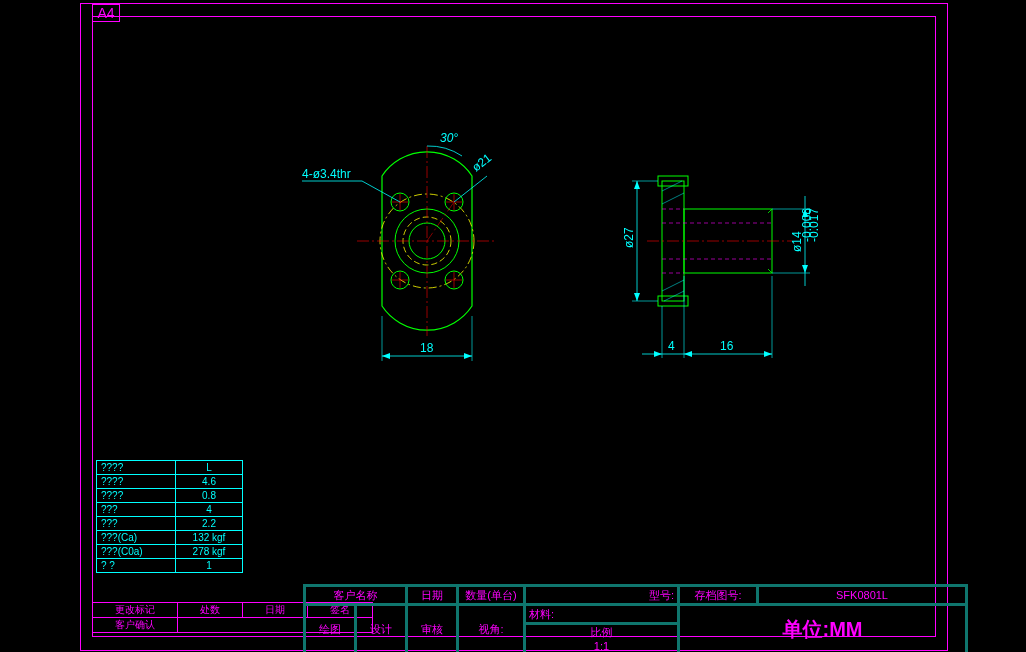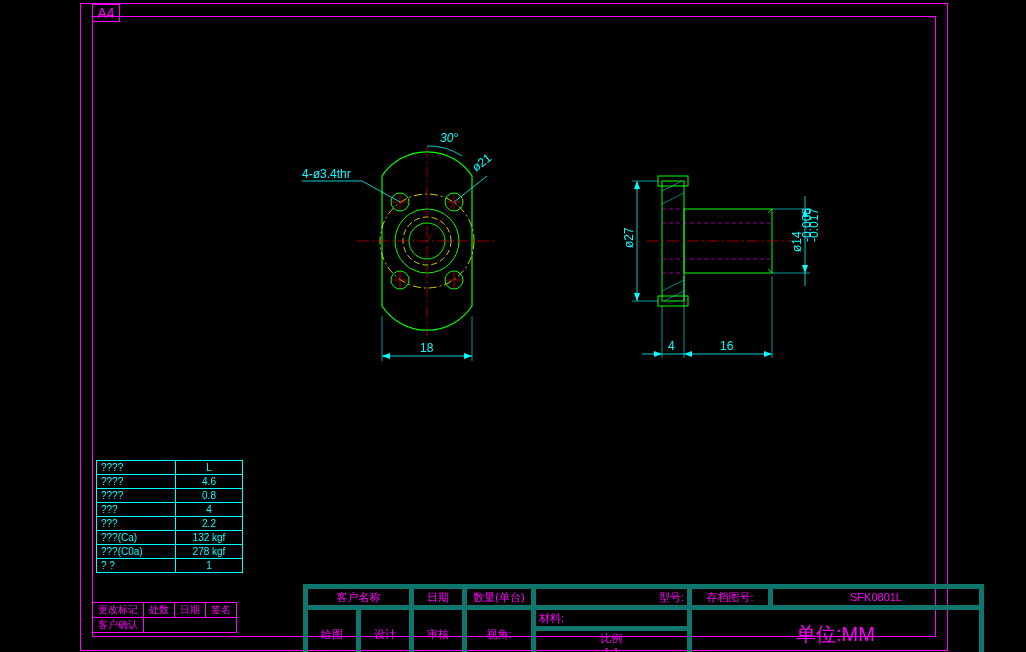--- a/index.html
+++ b/index.html
@@ -64,43 +64,43 @@
   .revision-table {
     position: absolute;
     left: 92px;
     top: 602px;
     border-collapse: collapse;
     color: #f0f;
     font-size: 10px;
   }
   .revision-table td {
     border: 1px solid #f0f;
-    padding: 0 0;
+    padding: 0 17px;
     height: 14px;
     text-align: center;
     font-family: Liberation Mono, monospace;
   }
   .title-block {
     position: absolute;
     left: 303px;
     top: 584px;
     border-collapse: collapse;
     color: #f0f;
     font-size: 11px;
   }
   .title-block td {
-    border: 5px solid #0f766e;
+    border: 3px solid #0f766e;
     padding: 0 3px;
     height: 16px;
     text-align: center;
     vertical-align: middle;
   }
   .unit-cell {
     font-size: 20px;
-    font-weight: normal;
+    font-weight: bold;
   }
   .dim-text {
     fill: #0ff;
     font-size: 12px;
     font-family: Arial;
   }
 </style>
 </head>
 <body>
 

